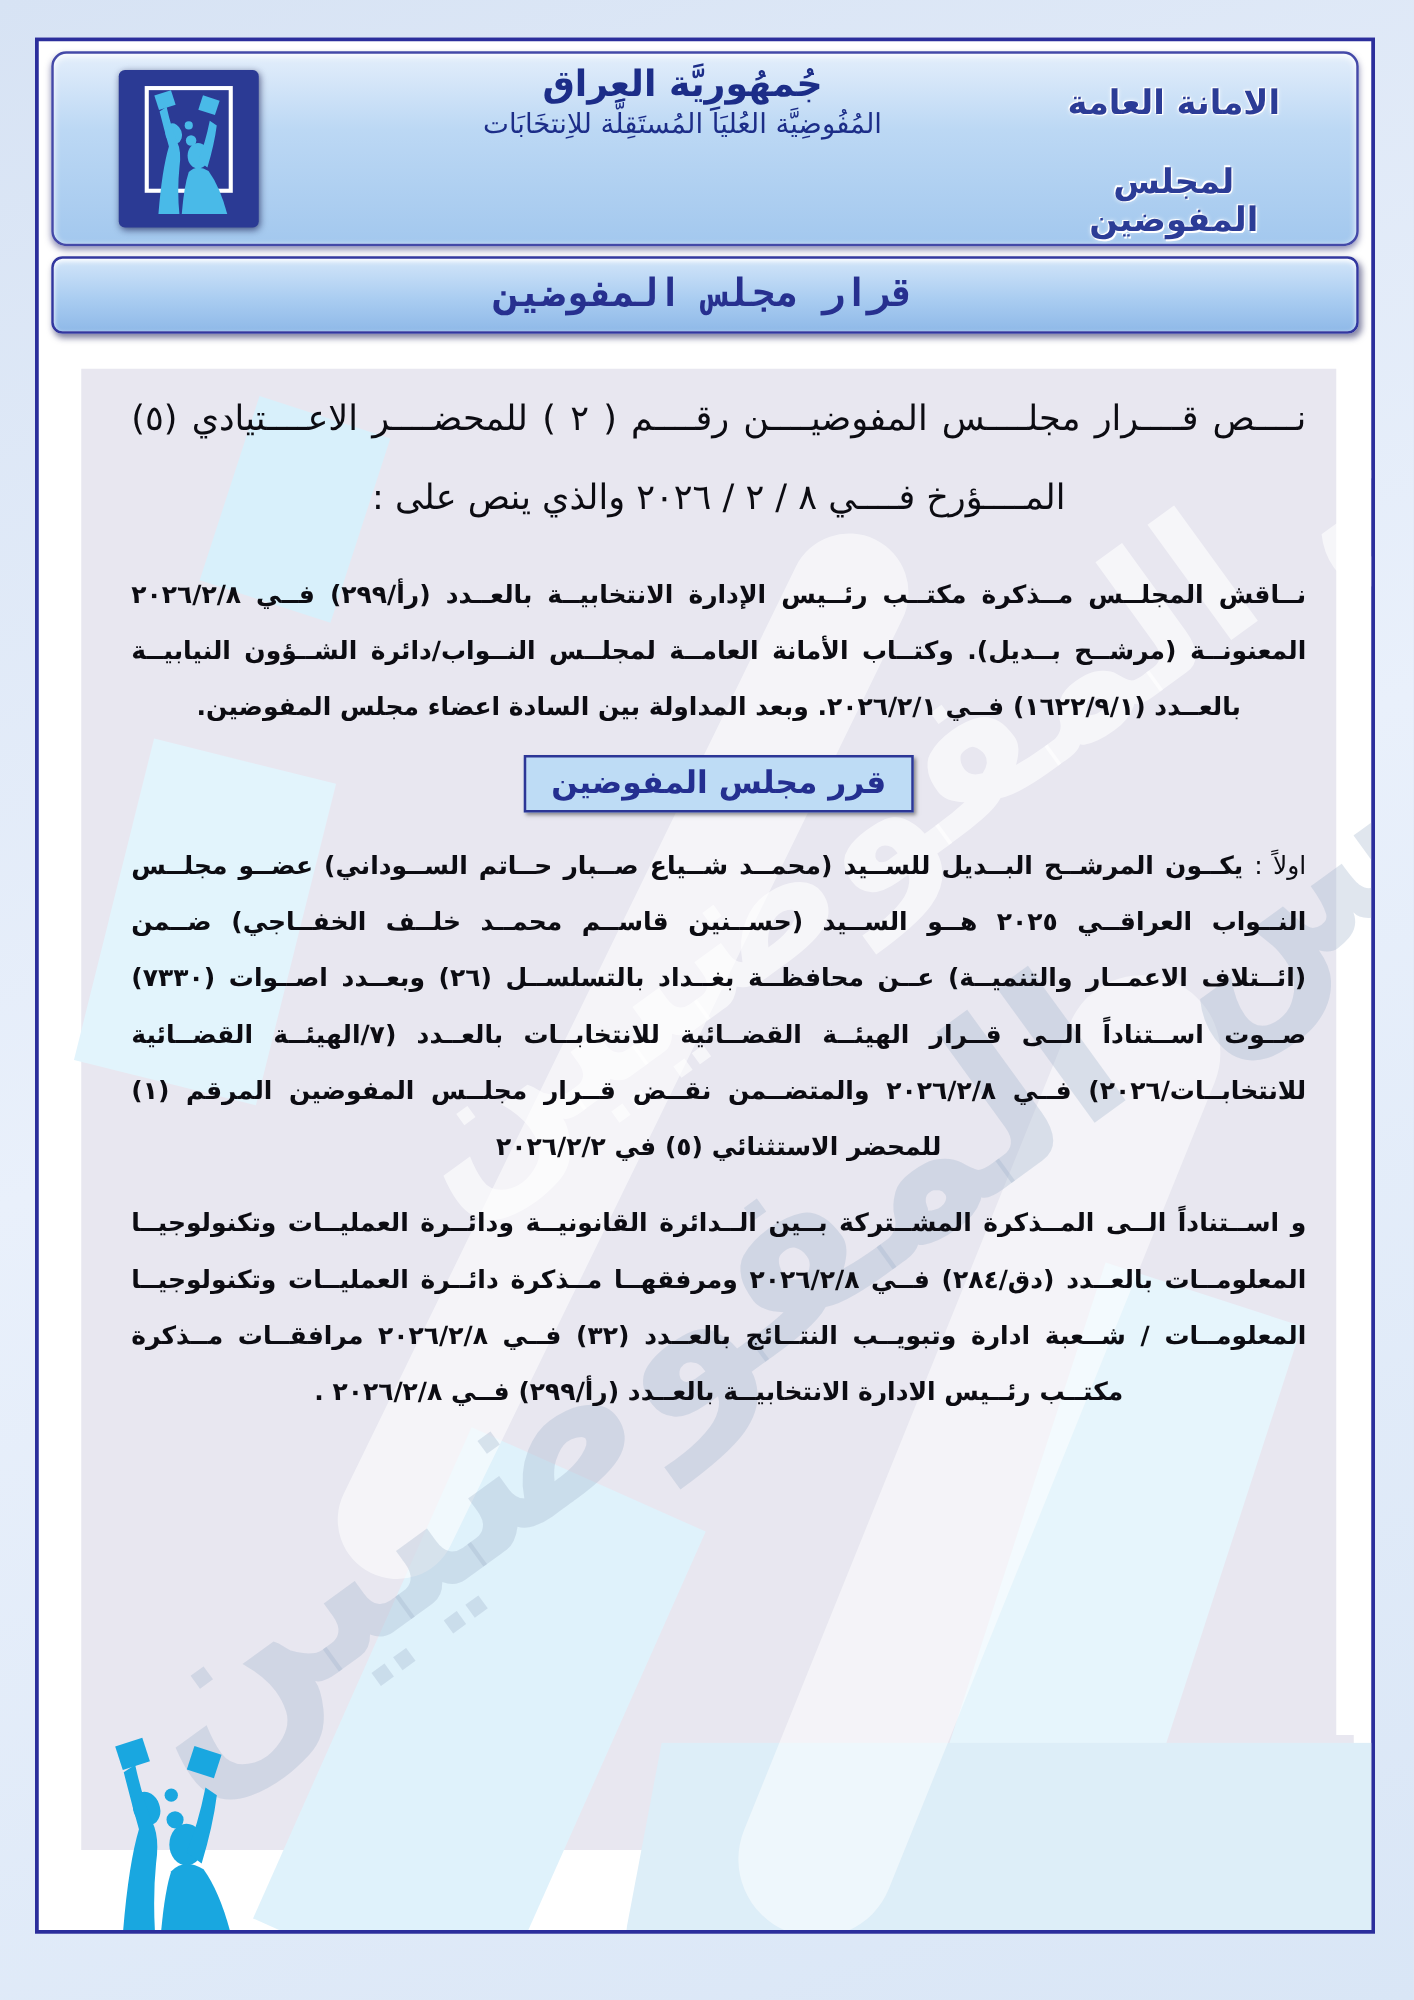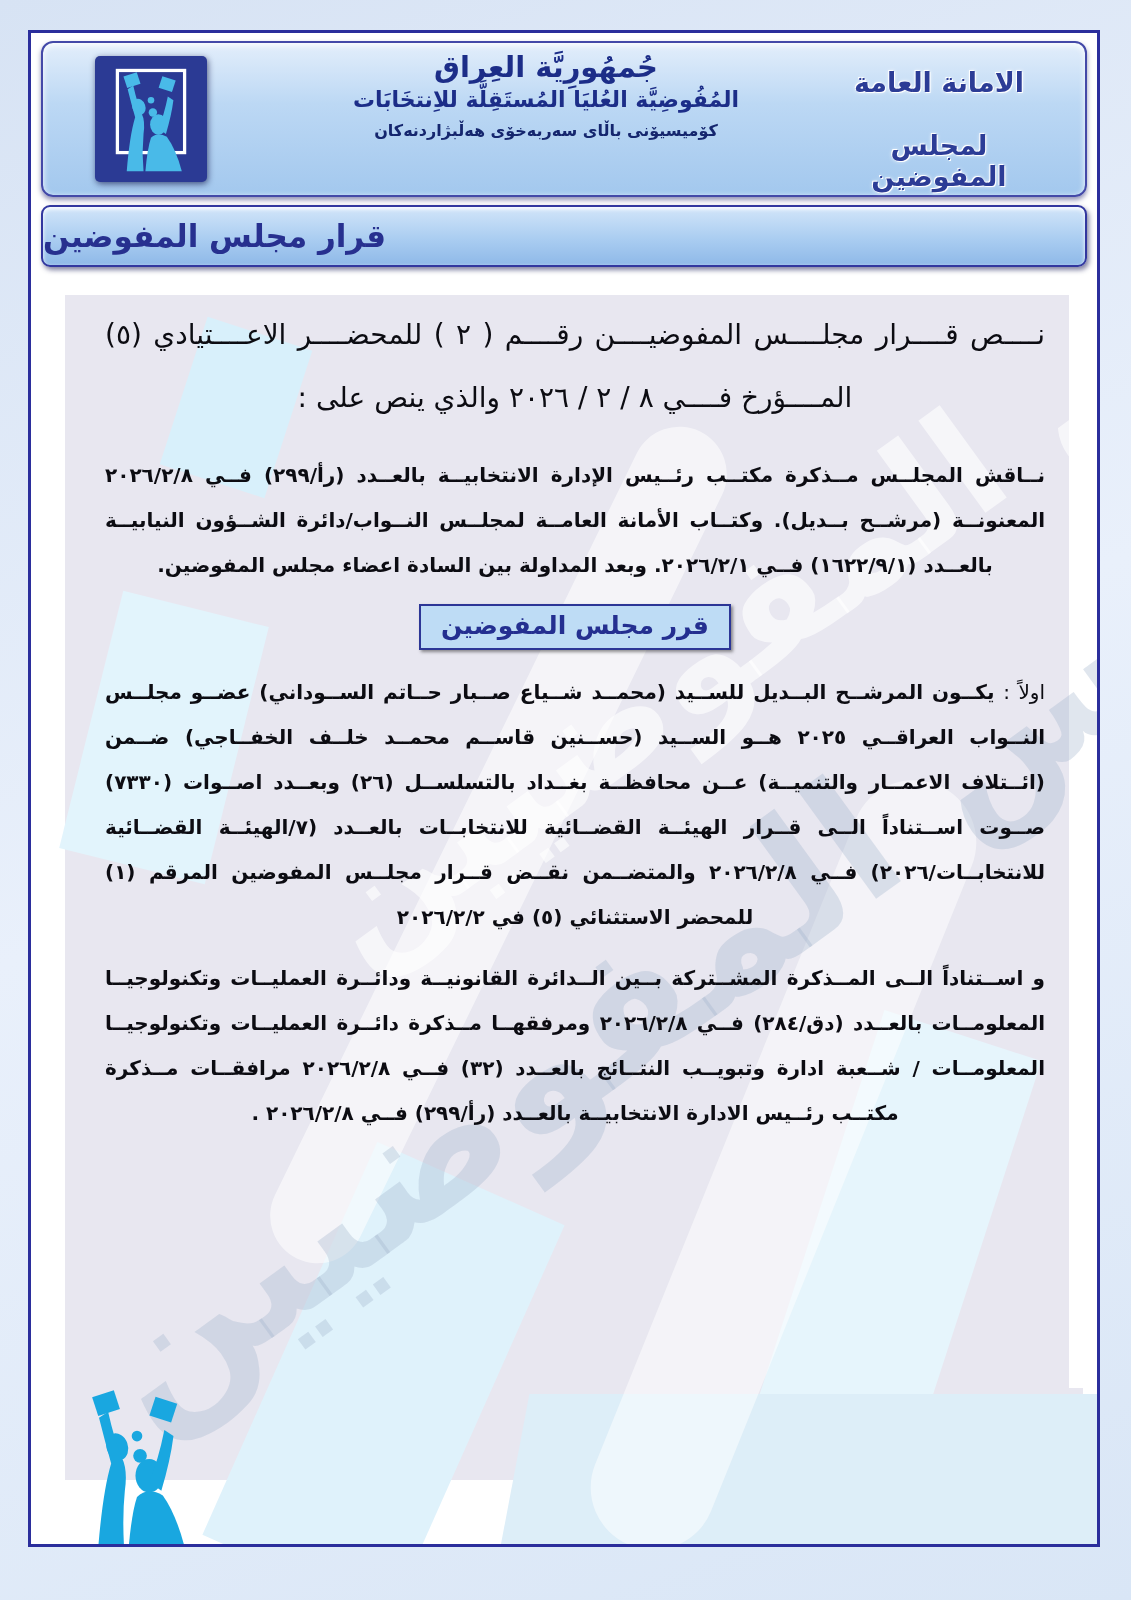--- a/index.html
+++ b/index.html
@@ -14,34 +14,34 @@
     border:2px solid #4449a8;border-radius:12px;
     background:linear-gradient(180deg,#e3eefb 0%,#bcd8f4 40%,#a3c8ee 100%);
     box-shadow:0 3px 5px rgba(35,38,110,.5), inset 0 2px 6px #ffffff;padding-left:21px;}
   .logo-box{position:absolute;left:52px;top:13px;width:112px;height:126px;
     background:#2b3a94;border-radius:5px;box-shadow:1px 2px 6px rgba(15,18,70,.65);
     display:flex;align-items:center;justify-content:center;}
   .logo-box svg{width:94px;height:112px;}
   .header-center{position:absolute;left:278px;top:7px;width:450px;text-align:center;
     color:#1c2d88;direction:rtl;}
   .hc1{font-size:29px;font-weight:bold;letter-spacing:1px;}
-  .hc2{font-size:22px;font-weight:bold;margin-top:3px;}
+  .hc2{font-size:22px;font-weight:normal;margin-top:3px;}
   .hc3{font-size:16px;font-weight:bold;margin-top:9px;color:#15266e;}
   .hc4{font-size:17.5px;font-weight:bold;margin-top:4px;color:#1c2d88;direction:ltr;}
   .header-right{position:absolute;right:26px;top:24px;width:240px;text-align:center;
     direction:rtl;color:#2c3c96;font-weight:bold;font-size:27px;
     text-shadow:1px 1px 0 #fff,-1px -1px 0 #fff,0 0 4px #fff;}
   .header-right .hr2{margin-top:32px;}
 
   
   .title-bar{position:absolute;left:10px;top:172px;right:10px;height:58px;
     border:2px solid #32379f;border-radius:9px;
     background:linear-gradient(180deg,#d2e5f9 0%,#aacdf1 55%,#8fb9e8 100%);
     box-shadow:2px 3px 5px rgba(25,28,85,.55), inset 0 2px 4px #ffffff;
-    display:flex;align-items:center;}
+    display:flex;align-items:center;justify-content:center;font-family:Liberation Mono, monospace;}
   .title-bar span{font-size:31px;font-weight:bold;color:#27308f;direction:rtl;}
 
   
   .body-area{position:absolute;left:0;top:242px;right:0;bottom:0;}
   .wm{position:absolute;z-index:0;}
   .wm-lavender{left:34px;right:28px;top:20px;height:1185px;background:var(--lavender,#e8e7f0);}
   .wm-lav2{right:14px;bottom:44px;width:245px;height:112px;background:var(--lavender,#e8e7f0);}
   .wm-c1{left:150px;top:55px;width:110px;height:155px;background:#d8f0fb;transform:rotate(18deg);}
   .wm-c2{left:58px;top:330px;width:150px;height:265px;background:#e2f4fc;transform:rotate(14deg);}
   .wm-c3{left:250px;top:890px;width:205px;height:430px;background:#dff2fb;transform:rotate(24deg);}
@@ -88,21 +88,20 @@
             <path d="M44 116 Q46 92 50 80 Q57 73 67 79 Q77 93 83 116 Z"></path>
             <path d="M66 76 Q72 56 74 40 L68 36 Q64 56 58 70 Z"></path>
             <circle cx="50" cy="40" r="3.5"></circle>
             <circle cx="52" cy="53" r="4.5"></circle>
           </g>
         </svg>
       </div>
       <div class="header-center">
         <div class="hc1">جُمهُورِيَّة العِراق</div>
         <div class="hc2">المُفُوضِيَّة العُليَا المُستَقِلَّة للاِنتخَابَات</div>
-        <div class="hc3">كۆميسيۆنى باڵاى سەربەخۆى هەڵبژاردنەكان</div>
       </div>
       <div class="header-right">
         <div class="hr1">الامانة العامة</div>
         <div class="hr2">لمجلس المفوضين</div>
       </div>
     </div>
 
     <div class="title-bar">
       <span>قرار مجلس المفوضين</span>
     </div>

